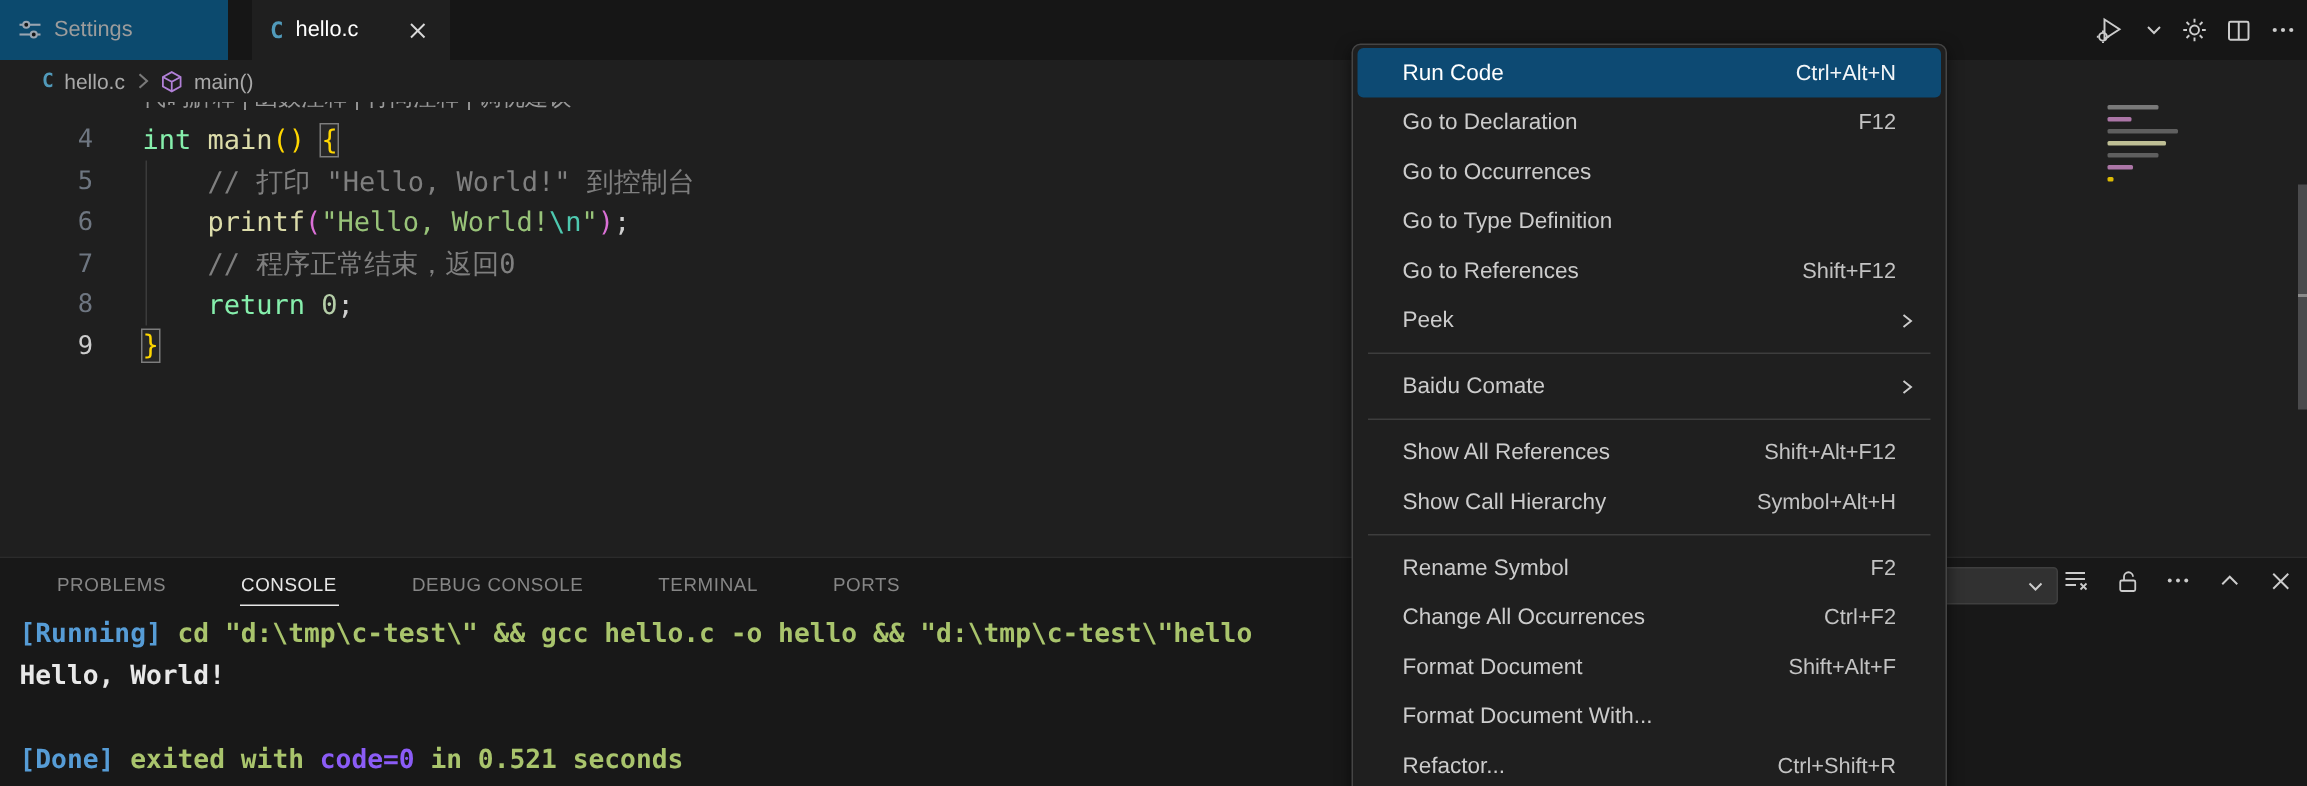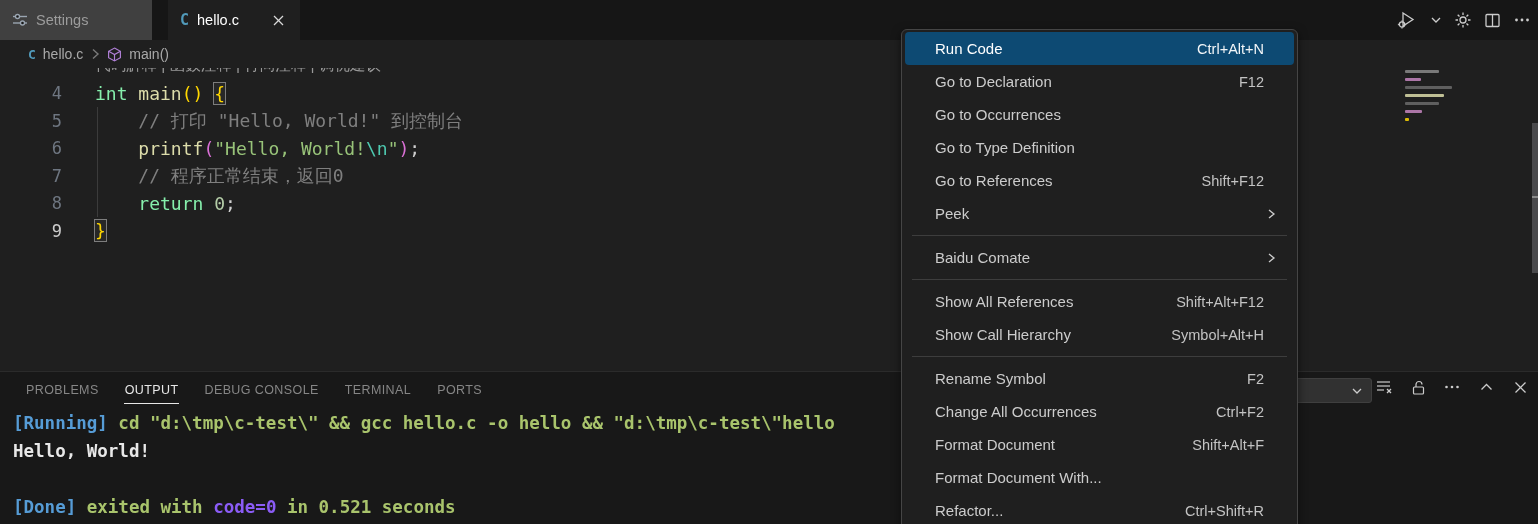--- a/index.html
+++ b/index.html
@@ -5,21 +5,21 @@
   * { margin:0; padding:0; box-sizing:border-box; }
   html,body { background:#000; }
   #root {
     position:relative; width:1538px; height:524px; overflow:hidden;
     background:#1f1f1f; font-family:"Liberation Sans", sans-serif;
     -webkit-font-smoothing:antialiased;
   }
   
   .tabbar { position:absolute; left:0; top:0; width:1538px; height:40px; background:#161616; display:flex; }
   .tab { display:flex; align-items:center; height:40px; padding:0 12px; gap:8px; font-size:14.5px; cursor:pointer; }
-  .tab.inactive { background:#404040; color:#9c9c9c; width:152px; }
+  .tab.inactive { background:#0c4a6e; color:#9c9c9c; width:152px; }
   .tab.active { background:#1f1f1f; color:#ffffff; margin-left:16px; width:132px; }
   .c-icon { color:#519aba; font-weight:bold; font-size:15px; font-family:"DejaVu Sans Mono", monospace; }
   .tab-close { margin-left:auto; display:flex; align-items:center; justify-content:center; width:20px; height:20px; border-radius:4px; }
   .editor-actions { position:absolute; right:4px; top:0; height:40px; display:flex; align-items:center; gap:6px; color:#cccccc; }
   .act-btn { display:flex; align-items:center; justify-content:center; height:26px; padding:0 3px; border-radius:4px; }
   
   .breadcrumb { position:absolute; left:0; top:40px; width:1538px; height:28px; background:#1f1f1f; display:flex; align-items:center; padding-left:28px; gap:7px; font-size:14px; color:#a9a9a9; }
   .crumb-chev { color:#7a7a7a; }
   
   .editor { position:absolute; left:0; top:68px; width:1538px; height:303px; background:#1f1f1f; overflow:hidden; }
@@ -34,21 +34,21 @@
   .c-pun{color:#cfcfcf} .c-plain{color:#d4d4d4}
   .tok-box { outline:1px solid #7d7d7d; outline-offset:0; background:rgba(255,255,255,0.04); }
   .indent-guide { position:absolute; left:97px; top:39px; width:1px; height:110px; background:#3b3b3b; }
   .minimap { position:absolute; left:1405px; top:2px; width:60px; }
   .mm-bar { height:3px; margin-bottom:5px; border-radius:1px; opacity:.85; }
   .scrollbar-thumb { position:absolute; left:1532px; top:123px; width:6px; height:150px; background:#4a4a4c; }
   .ruler-marker { position:absolute; left:1532px; top:196px; width:6px; height:2px; background:#8a8a8a; }
   
   .panel { position:absolute; left:0; top:371px; width:1538px; height:153px; background:#181818; border-top:1px solid #2b2b2b; }
   .panel-tabs { display:flex; align-items:center; height:34px; padding-left:13px; }
-  .panel-tab { margin:0 12px; font-size:12.5px; letter-spacing:.4px; color:#868686; padding:8px 1px 6px; cursor:pointer; }
+  .panel-tab { margin:0 24px; font-size:12.5px; letter-spacing:.4px; color:#868686; padding:8px 1px 6px; cursor:pointer; }
   .panel-tab.active { color:#e7e7e7; border-bottom:1px solid #e7e7e7; }
   .output { position:absolute; left:13px; top:37px; width:1280px; font-family:"DejaVu Sans Mono", monospace; font-size:17.5px; font-weight:bold; line-height:28px; white-space:pre; }
   .o-blue{color:#569cd6} .o-green{color:#a9c46c} .o-white{color:#e8e8e8} .o-mag{color:#8b5cf6}
   .panel-actions { position:absolute; right:6px; top:3px; display:flex; align-items:center; gap:10px; color:#cccccc; }
   .channel-select { position:absolute; left:1240px; top:6px; width:132px; height:25px; background:#313131; border:1px solid #3f3f3f; border-radius:3px; display:flex; align-items:center; justify-content:flex-end; padding-right:8px; z-index:5; }
   .p-btn { display:flex; align-items:center; justify-content:center; width:24px; height:24px; border-radius:4px; }
   
   .context-menu { position:absolute; left:901px; top:29px; width:397px; background:#1f1f1f; border:1px solid #454545; border-radius:6px; box-shadow:0 3px 10px rgba(0,0,0,.55); padding:2px 0 6px; z-index:50; }
   .menu-item { display:flex; align-items:center; height:33px; margin:0 3px; padding:0 30px; border-radius:4px; color:#cccccc; font-size:15px; cursor:pointer; }
   .menu-item.highlight { background:#0d4a73; color:#ffffff;justify-content:flex-end; }
@@ -156,21 +156,21 @@
         <div class="mm-bar" style="width: 16.9px; background: rgb(197, 134, 192);"></div>
         <div class="mm-bar" style="width: 4px; background: rgb(255, 215, 0);"></div>
       </div>
   </div>
   <div class="scrollbar-thumb"></div>
   <div class="ruler-marker"></div>
 
   <div class="panel">
     <div class="panel-tabs" id="panel-tabs">
         <span class="panel-tab">PROBLEMS</span>
-        <span class="panel-tab active">OUTPUT</span>
+        <span class="panel-tab active">CONSOLE</span>
         <span class="panel-tab">DEBUG CONSOLE</span>
         <span class="panel-tab">TERMINAL</span>
         <span class="panel-tab">PORTS</span>
       </div>
     <div class="channel-select">
       <svg width="12" height="12" viewBox="0 0 12 12" fill="none" stroke="#cccccc" stroke-width="1.3">
         <path d="M2 4 L6 8 L10 4"></path>
       </svg>
     </div>
     <div class="panel-actions">

